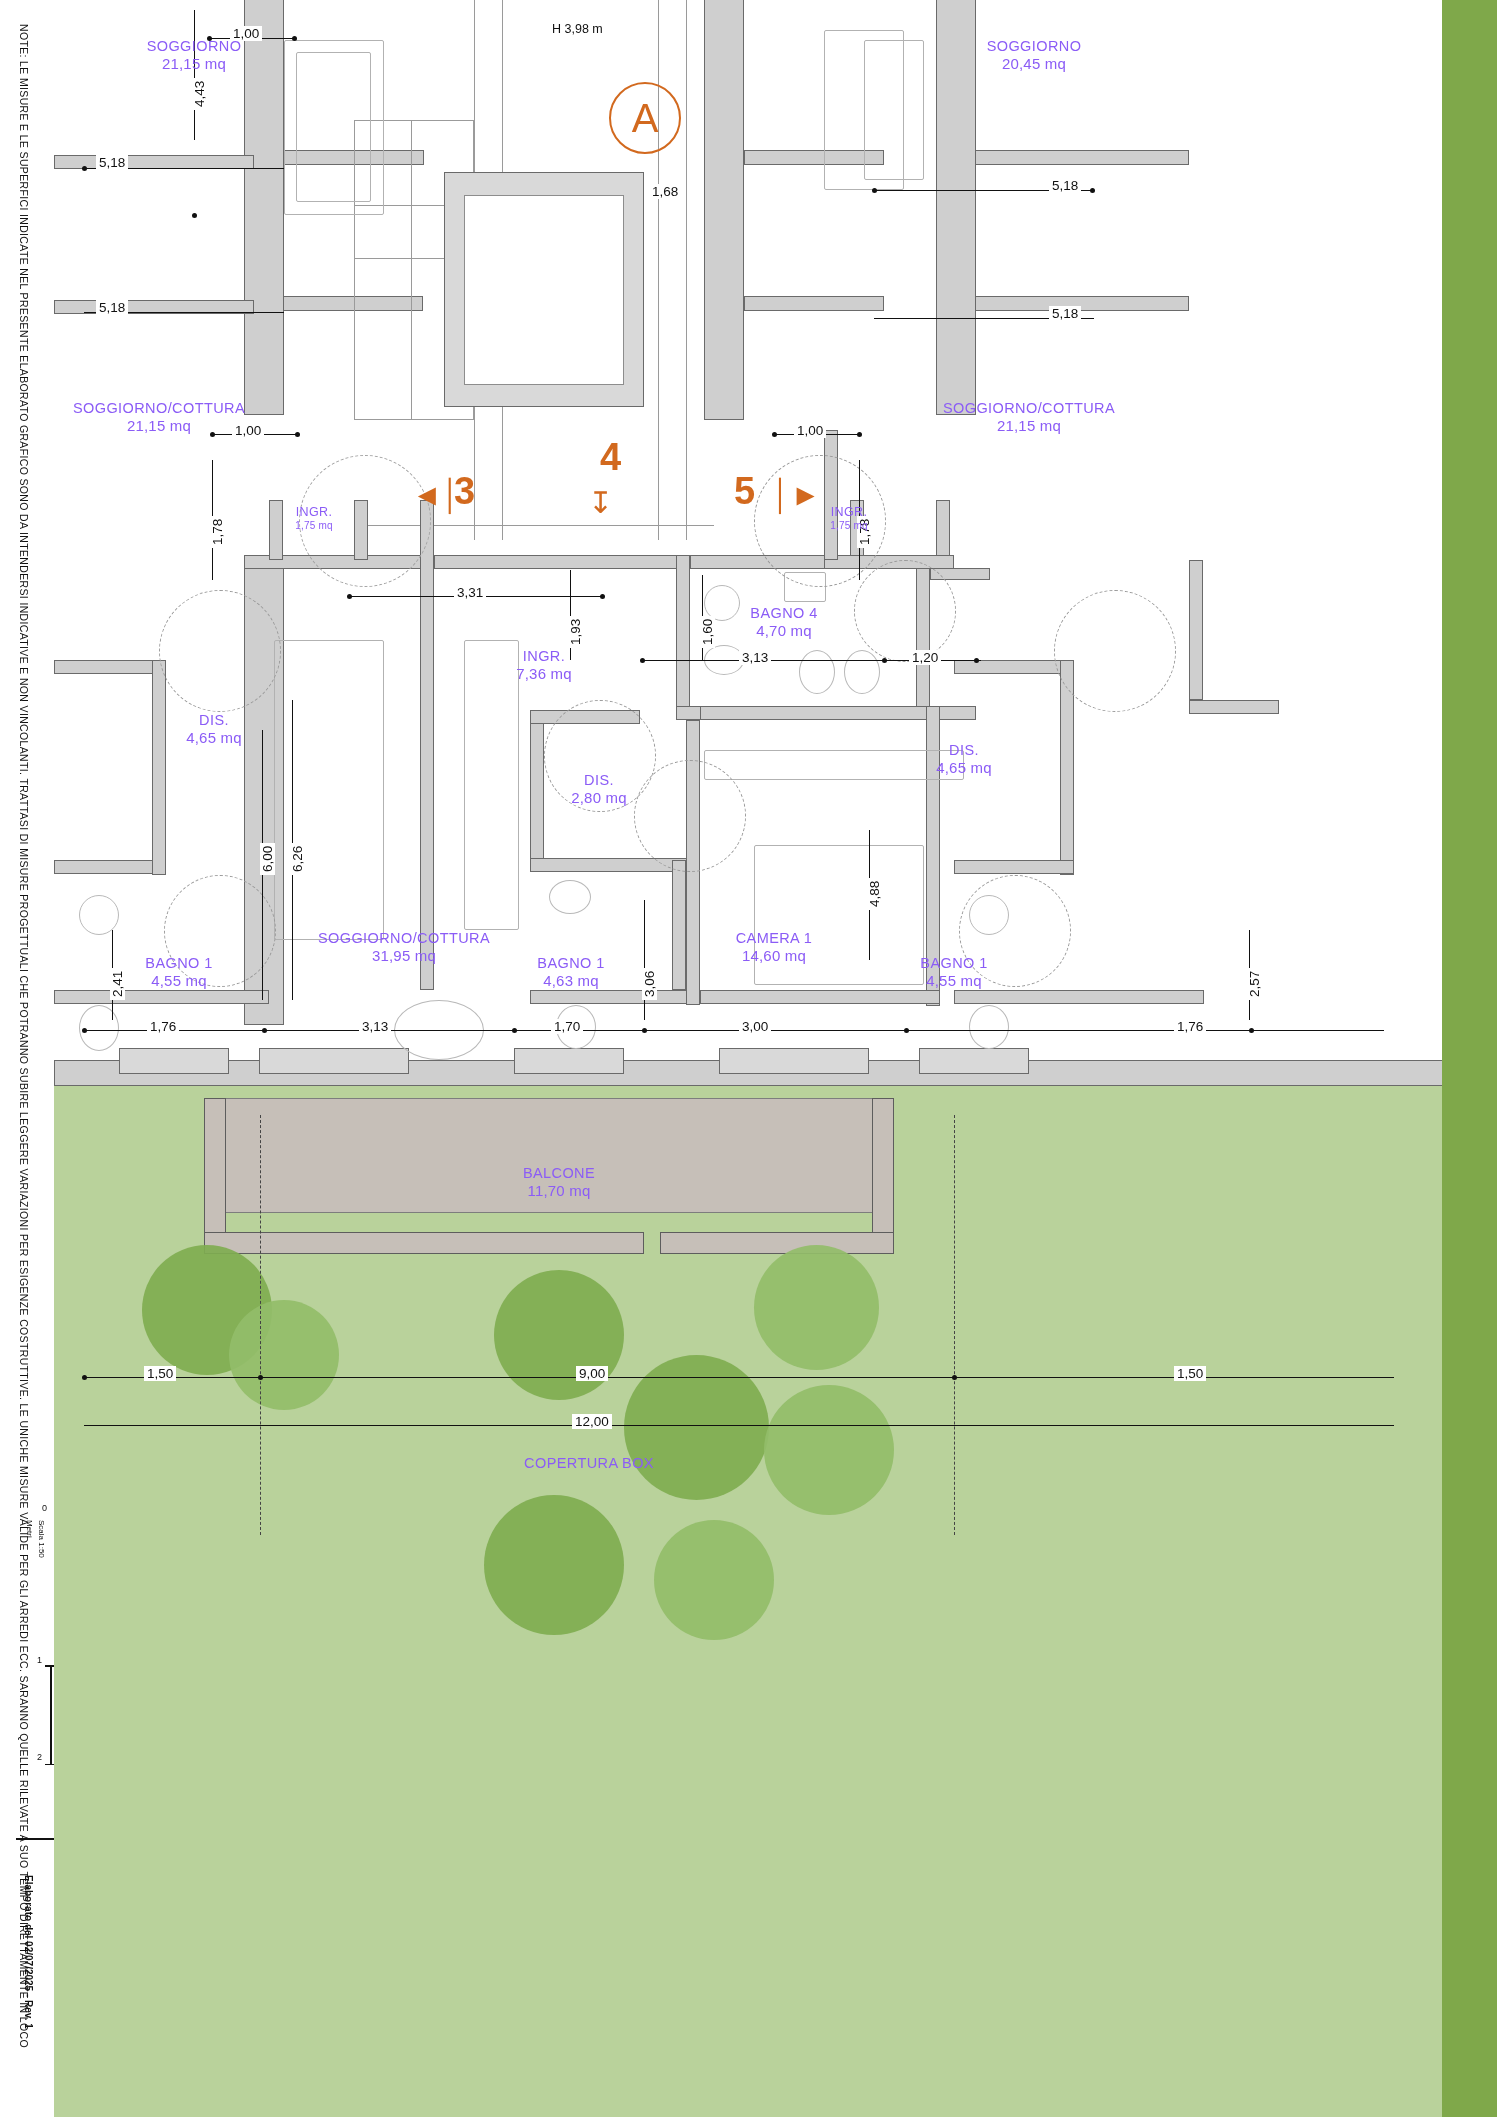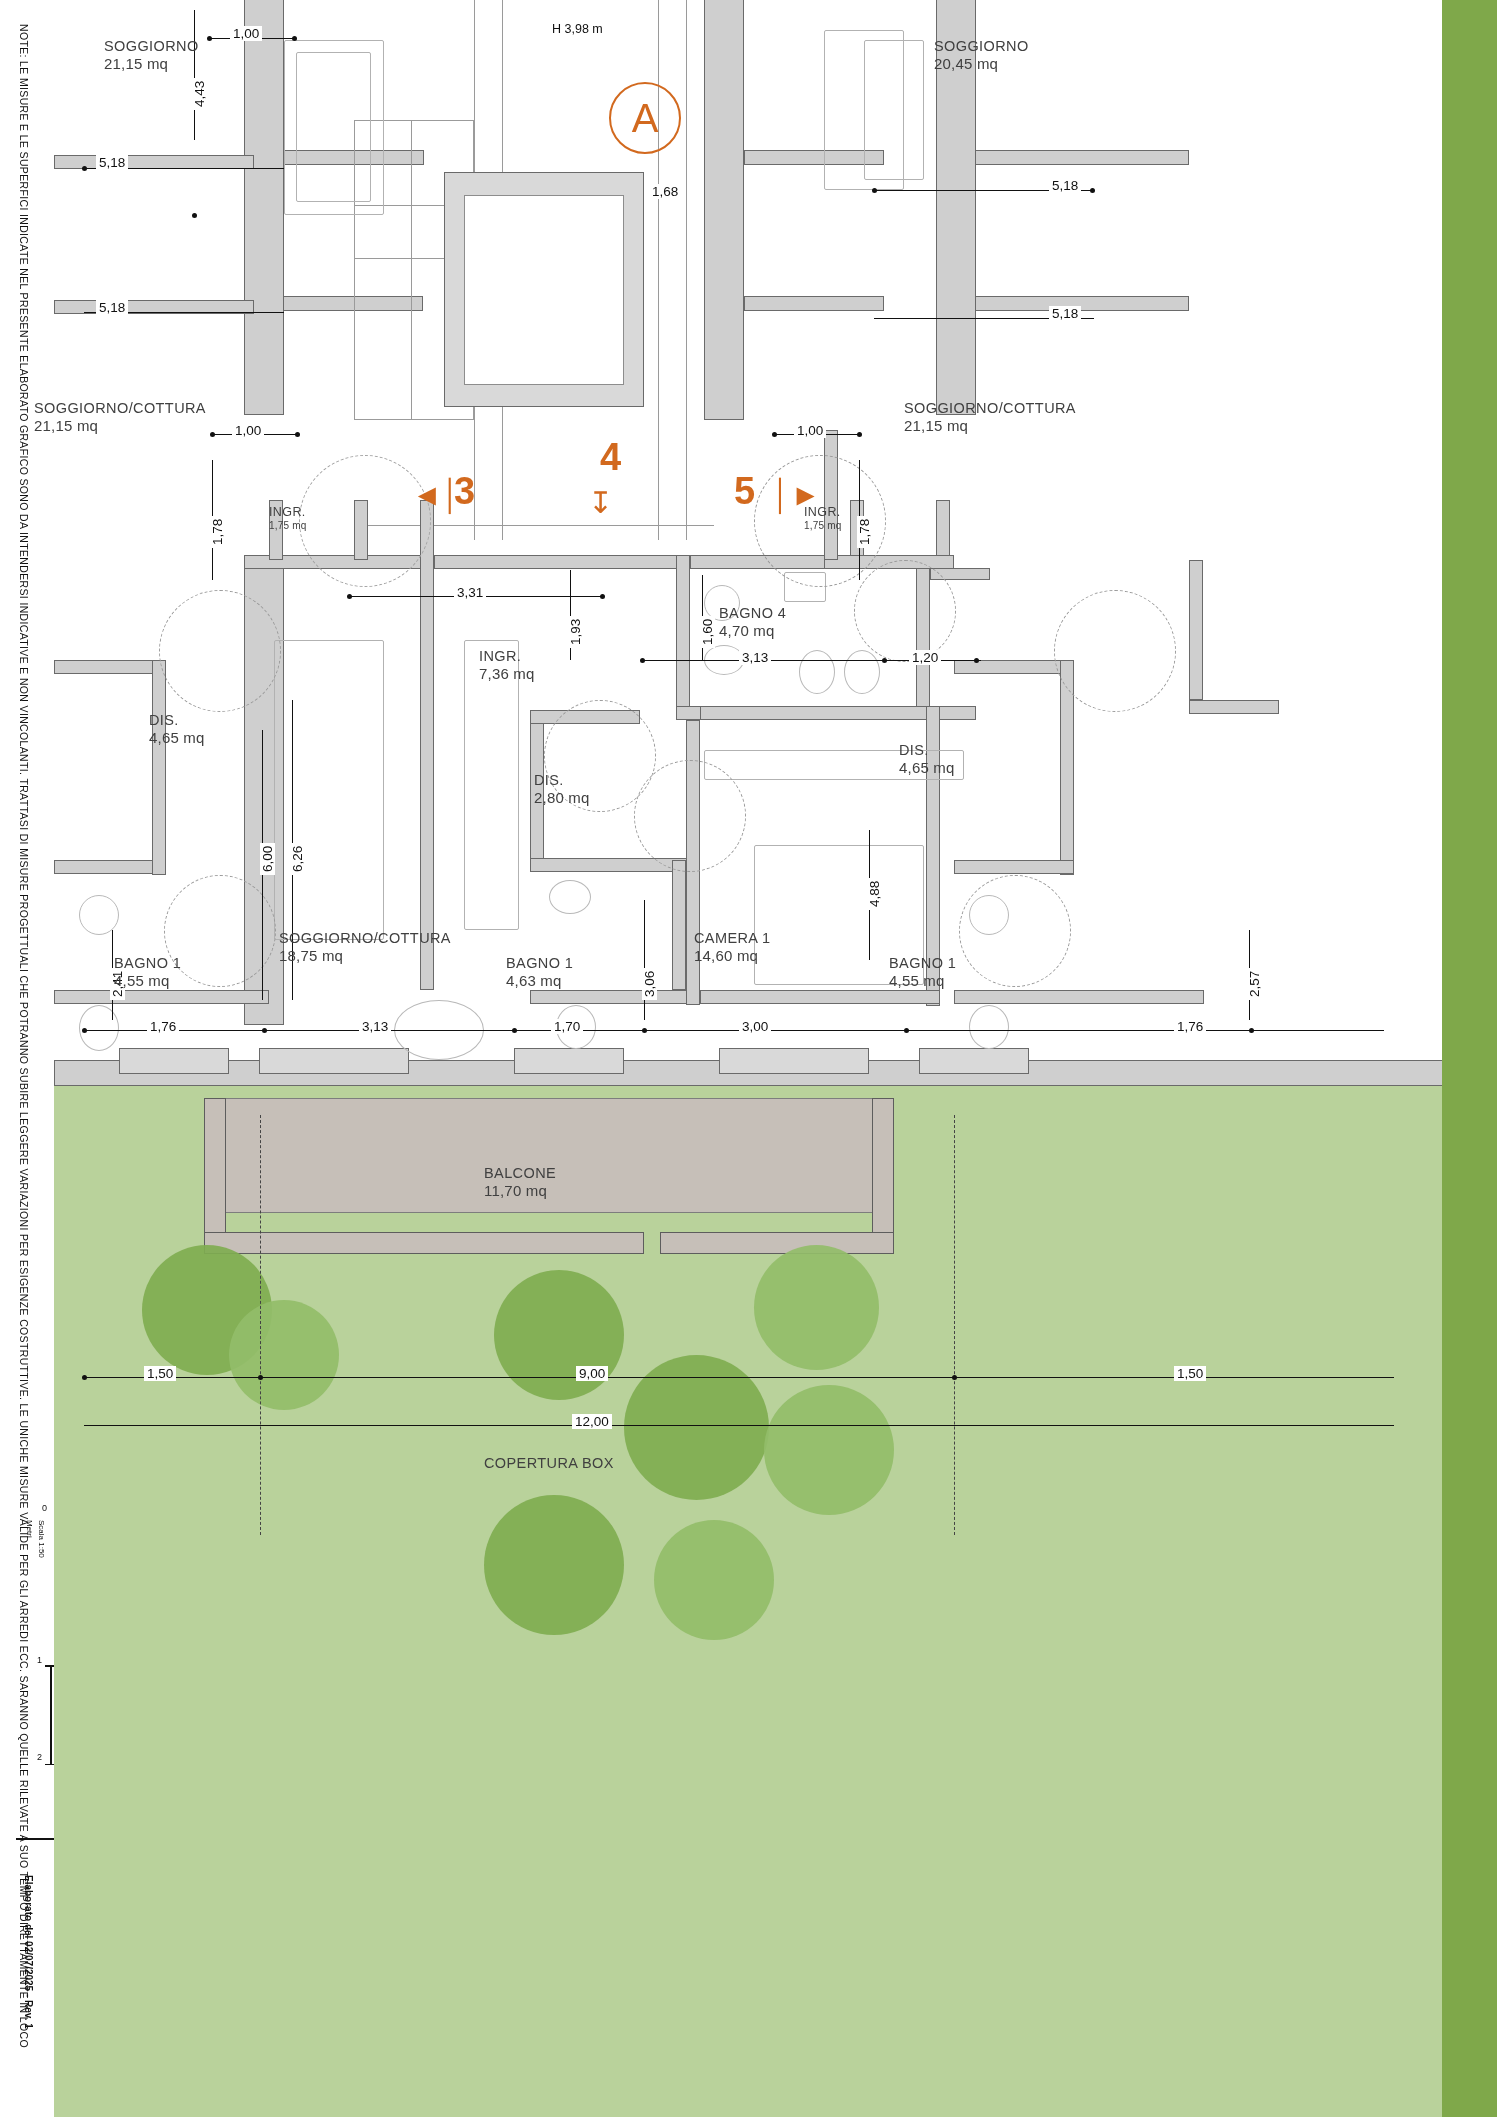--- a/index.html
+++ b/index.html
@@ -49,21 +49,21 @@
   .outline.dk{border-color:#5d5d5d;}
 
   
   .dimline{position:absolute;height:1px;background:#111;}
   .dimvert{position:absolute;width:1px;background:#111;}
   .dot{position:absolute;width:5px;height:5px;border-radius:50%;background:#111;}
   .dimtxt{position:absolute;font-size:13.5px;color:#111;background:#fff;padding:0 3px;white-space:nowrap;}
   .dimtxt.v{transform-origin:0 0;transform:rotate(-90deg);}
 
   
-  .room{position:absolute;text-align:left;color:#404040;white-space:nowrap;}
+  .room{position:absolute;text-align:center;color:#8b5cf6;white-space:nowrap;}
   .room .n{font-size:14.5px;letter-spacing:.4px;}
   .room .a{font-size:15px;letter-spacing:.2px;margin-top:1px;}
   .room.small .n{font-size:12.5px;}
   .room.small .a{font-size:10px;}
 
   
   .circleA{position:absolute;width:68px;height:68px;border:2.5px solid #d2691e;border-radius:50%;
            display:flex;align-items:center;justify-content:center;color:#d2691e;font-size:40px;}
   .onum{position:absolute;color:#d2691e;font-size:38px;font-weight:bold;}
   .arrowL{position:absolute;color:#d2691e;font-size:30px;}
@@ -358,21 +358,21 @@
     <div class="room" style="left:442px;top:955px;width:130px;">
       <div class="n">BAGNO 1</div>
       <div class="a">4,63 mq</div>
     </div>
     <div class="room" style="left:655px;top:605px;width:130px;">
       <div class="n">BAGNO 4</div>
       <div class="a">4,70 mq</div>
     </div>
     <div class="room" style="left:215px;top:930px;width:250px;">
       <div class="n">SOGGIORNO/COTTURA</div>
-      <div class="a">18,75 mq</div>
+      <div class="a">31,95 mq</div>
     </div>
     <div class="room" style="left:630px;top:930px;width:160px;">
       <div class="n">CAMERA 1</div>
       <div class="a">14,60 mq</div>
     </div>
 
     <div class="garden" style="left:-10px;top:1086px;width:1390px;height:1035px;"></div>
     <div class="balcone" style="left:140px;top:1098px;width:690px;height:115px;"></div>
     <div class="outline dk" style="left:140px;top:1098px;width:22px;height:155px;background:#c6bfb8;"></div>
     <div class="outline dk" style="left:808px;top:1098px;width:22px;height:155px;background:#c6bfb8;"></div>

